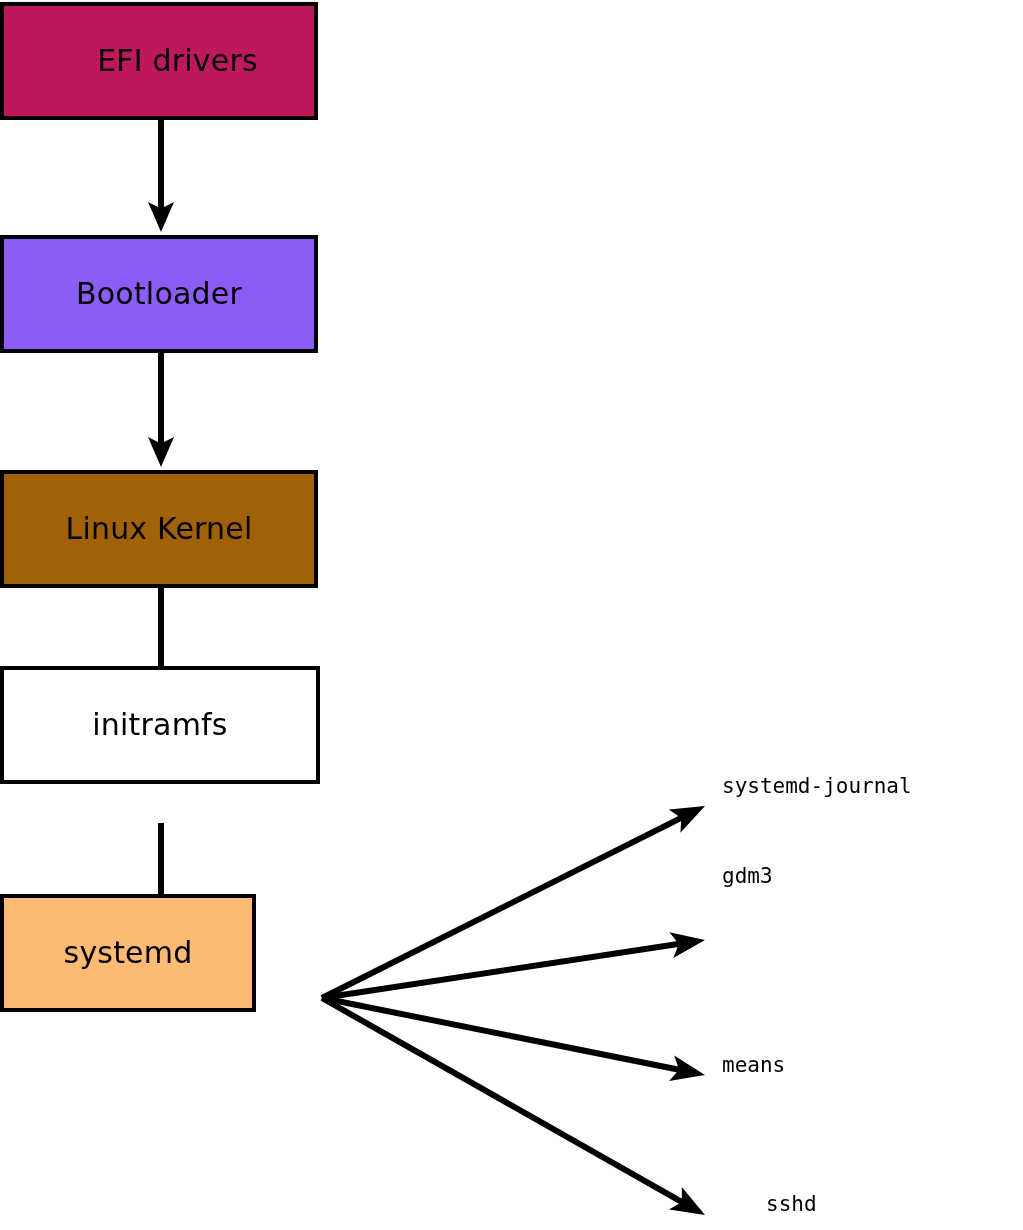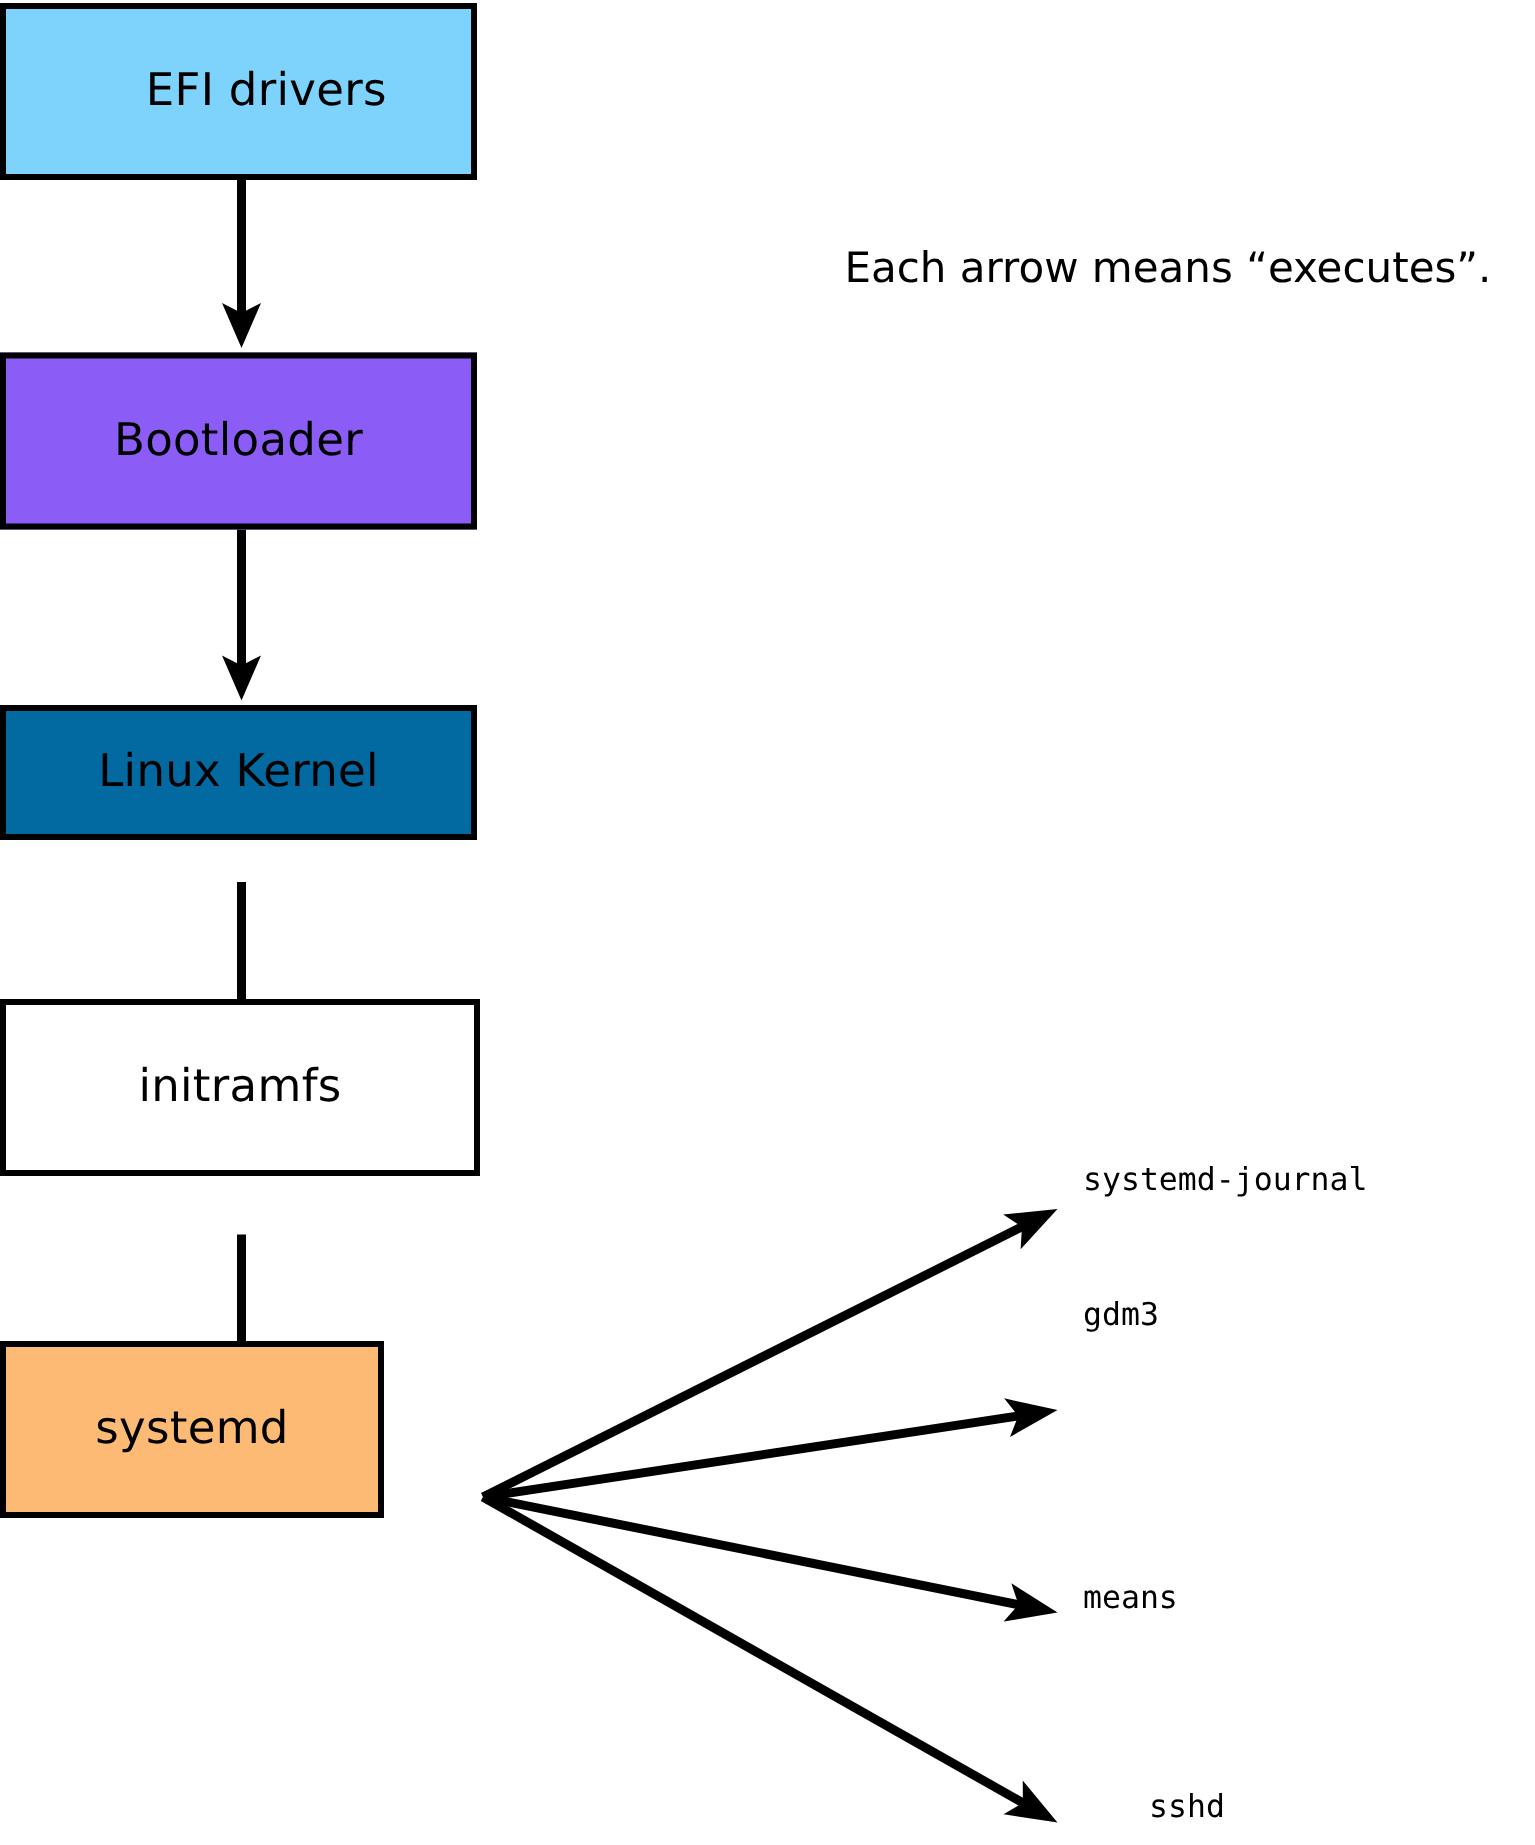--- a/index.html
+++ b/index.html
@@ -85,38 +85,37 @@
         <line x1="322" y1="998" x2="681.4682953046563" y2="943.5635479695298" stroke="#000000" stroke-width="6"></line>
         <polygon points="705,940 673.3297547883279,957.9442349581295 678.7789576251885,943.970810594619 669.436803224976,932.2373306690986" fill="#000000"></polygon>
         <line x1="322" y1="998" x2="681.666877988263" y2="1070.309006801818" stroke="#000000" stroke-width="6"></line>
         <polygon points="705,1075 669.1046613455703,1081.0435637569071 679.0002354726358,1069.7728932934542 674.2292757637524,1055.5535985340011" fill="#000000"></polygon>
         <line x1="322" y1="998" x2="684.292698999854" y2="1203.2676649685857" stroke="#000000" stroke-width="6"></line>
         <polygon points="705,1215 669.0097231338927,1209.5502320140256 681.926150314123,1201.9268266792812 681.8265597228328,1186.9288107533619" fill="#000000"></polygon>
       </g>
   </svg>
 
   <div id="boxes-layer">
-      <div class="stage-box" style="left: 0px; top: 2px; width: 318px; height: 118px; border-color: rgb(0, 0, 0); background: #7dd3fc; padding-left: 37px;">
+      <div class="stage-box" style="left: 0px; top: 2px; width: 318px; height: 118px; border-color: rgb(0, 0, 0); background: #be185d; padding-left: 37px;">
         <span class="stage-label">EFI drivers</span>
       </div>
       <div class="stage-box" style="left: 0px; top: 235px; width: 318px; height: 118px; border-color: rgb(0, 0, 0); background: #8b5cf6;">
         <span class="stage-label">Bootloader</span>
       </div>
-      <div class="stage-box" style="left: 0px; top: 470px; width: 318px; height: 90px; border-color: rgb(0, 0, 0); background: #0369a1;">
+      <div class="stage-box" style="left: 0px; top: 470px; width: 318px; height: 118px; border-color: rgb(0, 0, 0); background: #a16207;">
         <span class="stage-label">Linux Kernel</span>
       </div>
       <div class="stage-box" style="left: 0px; top: 666px; width: 320px; height: 118px; border-color: rgb(0, 0, 0); background: rgb(255, 255, 255);">
         <span class="stage-label">initramfs</span>
       </div>
       <div class="stage-box" style="left: 0px; top: 894px; width: 256px; height: 118px; border-color: rgb(0, 0, 0); background: #fdba74;">
         <span class="stage-label">systemd</span>
       </div>
     </div>
 
-  <div class="caption" style="left: 563px; top: 165px;">Each arrow means “executes”.</div>
 
   <div id="proc-labels-layer">
       <div class="proc-label" style="left: 722px; top: 776px;">systemd-journal</div>
       <div class="proc-label" style="left: 722px; top: 866px;">gdm3</div>
       <div class="proc-label" style="left: 722px; top: 1055px;">means</div>
       <div class="proc-label" style="left: 718px; top: 1194px; margin-left: 48px;">sshd</div>
     </div>
 
 </div>
 

